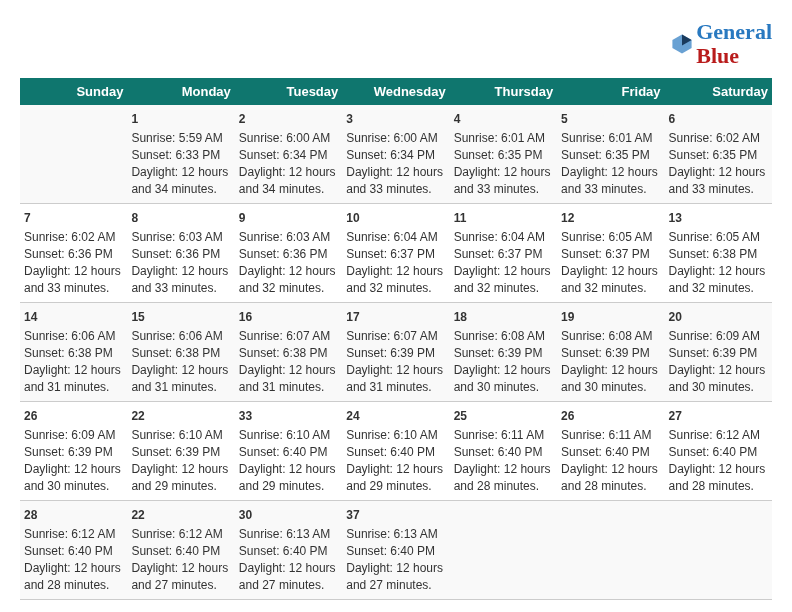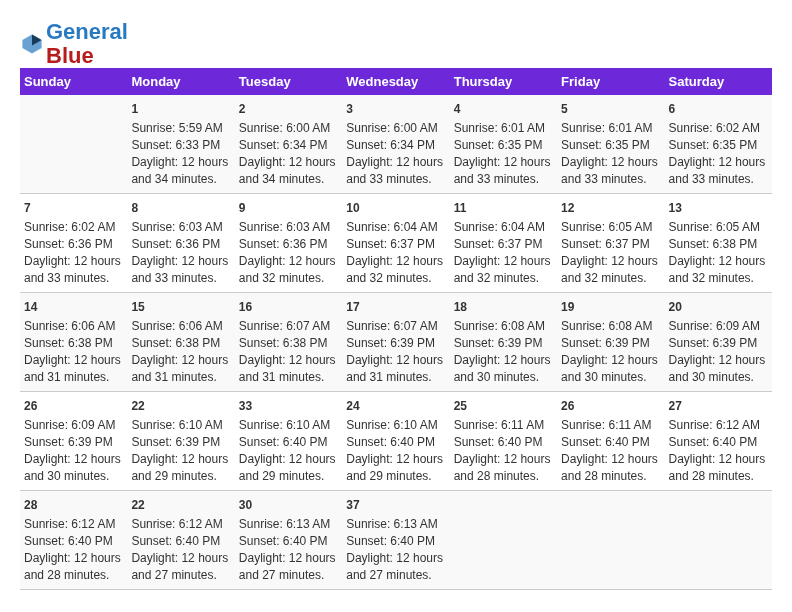--- a/index.html
+++ b/index.html
@@ -5,22 +5,24 @@
     * { box-sizing: border-box; margin: 0; padding: 0; }
     body {
       font-family: Arial, sans-serif;
       background: #fff;
       width: 792px;
       min-height: 612px;
       padding: 20px;
     }
     .header {
       display: flex;
-      justify-content: flex-start;
+      justify-content: flex-end;
       align-items: flex-start;
+      margin-bottom: 10px;
+      font-family: Liberation Serif, serif;
     }
     .logo {
       display: flex;
       align-items: center;
     }
     .logo-text {
       font-size: 22px;
       font-weight: bold;
       color: #1a3a5c;
       line-height: 1.1;
@@ -44,24 +46,24 @@
     .subtitle {
       font-size: 16px;
       color: #444;
     }
     table {
       width: 100%;
       border-collapse: collapse;
       font-size: 11px;
     }
     thead tr th {
-      background-color: #6d28d9;
+      background-color: #0f766e;
       color: #fff;
       padding: 6px 4px;
-      text-align: left;
+      text-align: right;
       font-size: 13px;
       font-weight: bold;
     }
     tbody tr {
       border-bottom: 1px solid #ccc;
     }
     tbody tr:nth-child(odd) {
       background-color: #f9f9f9;
     }
     tbody tr:nth-child(even) {

